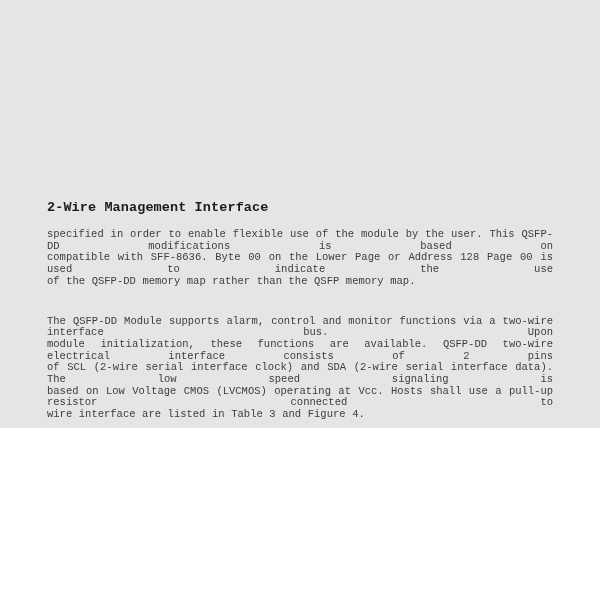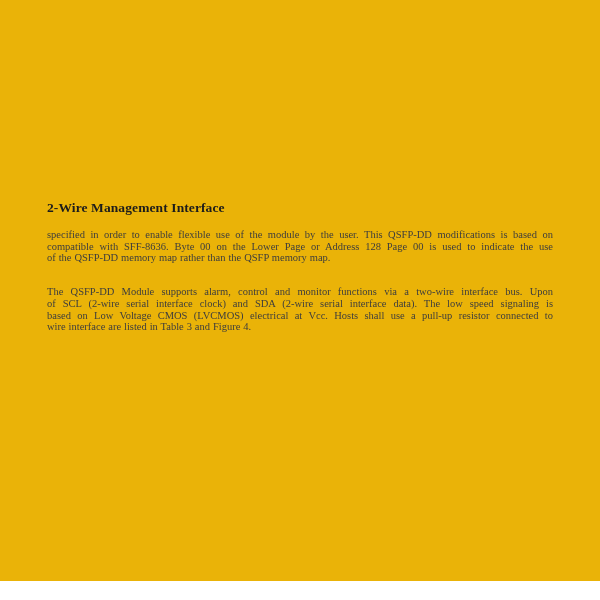--- a/index.html
+++ b/index.html
@@ -3,44 +3,44 @@
 <meta charset="utf-8">
 <style>
   html, body {
     margin: 0;
     padding: 0;
     background: #ffffff;
   }
   .page {
     position: relative;
     width: 600px;
-    height: 581px;
-    background: #eab308;
+    height: 428px;
+    background: #e5e5e5;
     overflow: hidden;
-    font-family: Liberation Serif, serif;
+    font-family: Liberation Mono, monospace;
   }
   .content {
     position: absolute;
     left: 47px;
     top: 200px;
     width: 506px;
   }
   .heading {
     margin: 0 0 13px 0;
     font-size: 13.5px;
     font-weight: bold;
     letter-spacing: 0.1px;
     color: #1c1c1c;
     line-height: 16px;
   }
   .para {
     margin: 0;
   }
   .para + .para {
-    margin-top: 22px;
+    margin-top: 28px;
   }
   .line {
     font-size: 10.5px;
     line-height: 11.7px;
     color: #3d3d3d;
     text-align: justify;
     text-align-last: justify;
     word-spacing: 0.3px;
     white-space: normal;
   }
@@ -58,19 +58,20 @@
     <h1 class="heading">2-Wire Management Interface</h1>
 
     <div class="para">
       <div class="line">specified in order to enable flexible use of the module by the user. This QSFP-DD modifications is based on</div>
       <div class="line">compatible with SFF-8636. Byte 00 on the Lower Page or Address 128 Page 00 is used to indicate the use</div>
       <div class="line para-end">of the QSFP-DD memory map rather than the QSFP memory map.</div>
     </div>
 
     <div class="para">
       <div class="line">The QSFP-DD Module supports alarm, control and monitor functions via a two-wire interface bus.  Upon</div>
+      <div class="line">module initialization, these functions are available. QSFP-DD two-wire electrical interface consists of 2 pins</div>
       <div class="line">of SCL (2-wire serial interface clock) and SDA (2-wire serial interface data). The low speed signaling is</div>
-      <div class="line">based on Low Voltage CMOS (LVCMOS) electrical at Vcc. Hosts shall use a pull-up resistor connected to</div>
+      <div class="line">based on Low Voltage CMOS (LVCMOS) operating at Vcc. Hosts shall use a pull-up resistor connected to</div>
       <div class="line para-end">wire interface are listed in Table 3 and Figure 4.</div>
     </div>
 
   </div>
 </div>
 
 </body></html>

